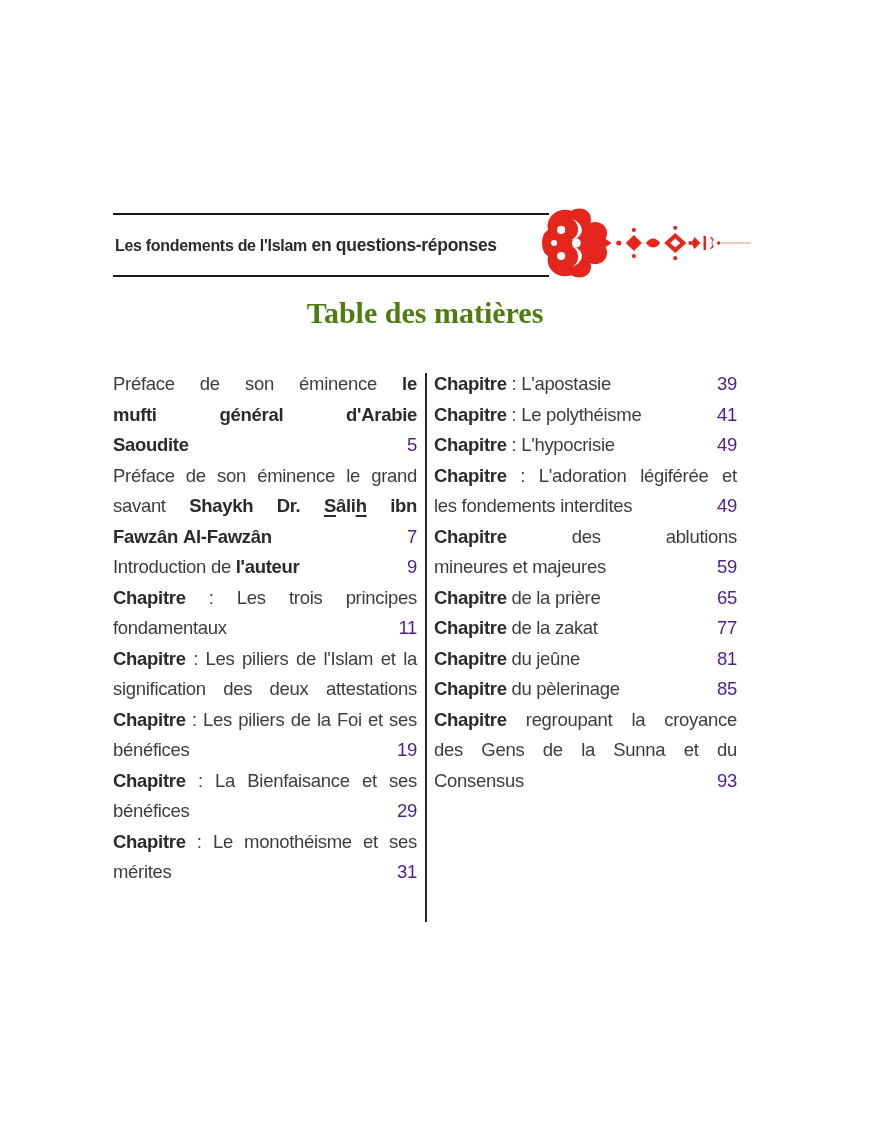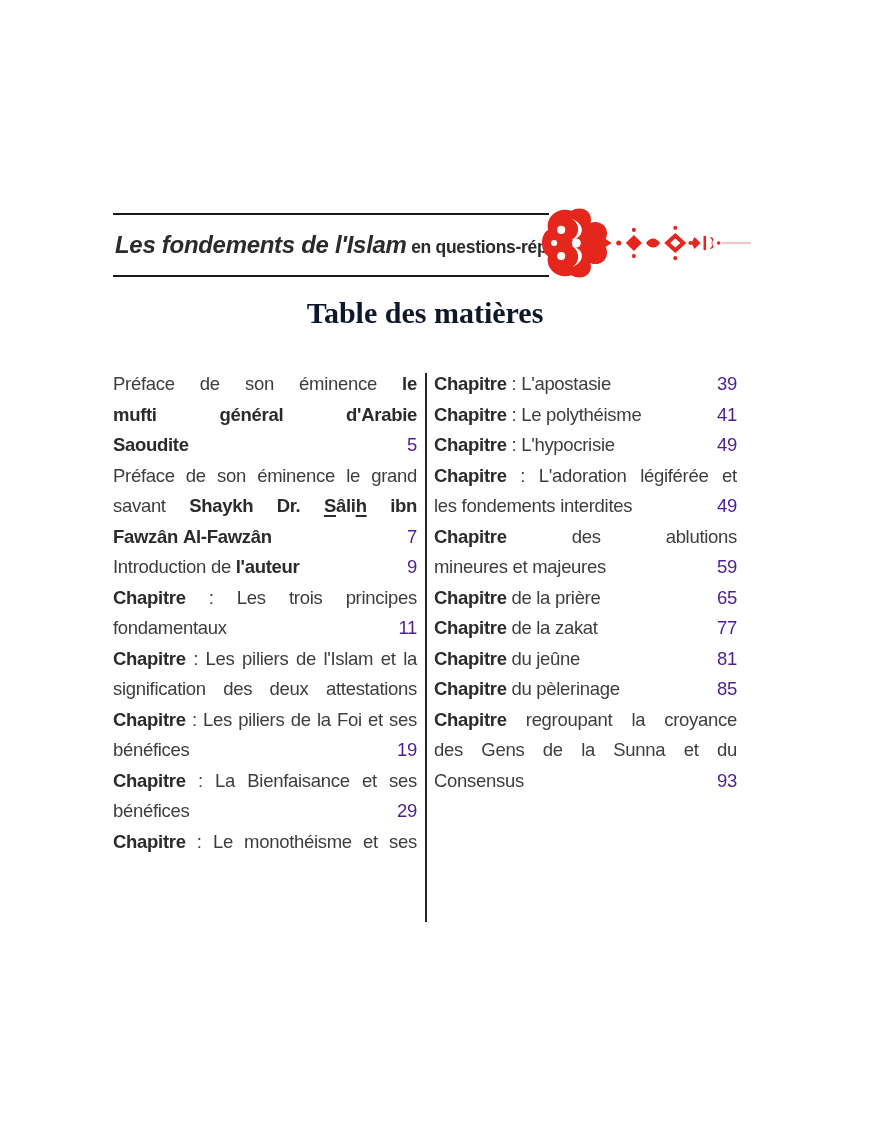--- a/index.html
+++ b/index.html
@@ -17,32 +17,32 @@
   }
   .header-rules{
     position:absolute;left:0;top:0;width:436px;height:100%;
     border-top:2px solid #1a1a1a;border-bottom:2px solid #1a1a1a;
     display:flex;align-items:center;
   }
   .header-text{
     white-space:nowrap;letter-spacing:-0.3px;color:#2b2b2b;
     padding-left:2px;
   }
-  .header-title-main{font-size:24px;font-weight:600;font-style:italic;}
+  .header-title-main{font-size:16px;font-weight:600;}
   .header-title-sub{font-size:17.5px;font-weight:600;}
   .ornament{
     position:absolute;left:428px;top:-8px;width:212px;height:76px;
   }
 
   
   .page-title{
     position:absolute;left:113px;top:296px;width:624px;
     text-align:center;
     font-family:"Liberation Serif", serif;
-    font-weight:700;font-size:30px;color:#0f172a;
+    font-weight:700;font-size:30px;color:#4d7c0f;
     letter-spacing:0px;
   }
 
   
   .toc{
     position:absolute;left:113px;top:369px;width:624px;
     font-size:18.5px;letter-spacing:-0.3px;color:#3d3d3d;
     display:flex;
   }
   .col-left{width:304px;}
@@ -213,20 +213,24 @@
         </div>
         <div class="toc-entry">
           <div class="line jline">
             <span class="word"><span class="b">Chapitre</span></span>
             <span class="word"><span>:</span></span>
             <span class="word"><span>Le</span></span>
             <span class="word"><span>monothéisme</span></span>
             <span class="word"><span>et</span></span>
             <span class="word"><span>ses</span></span>
           </div>
+          <div class="line pline">
+            <span class="ptext"><span>mérites</span></span>
+            <span class="pnum">31</span>
+          </div>
         </div>
       </div>
     <div class="col-right" id="col-right">
         <div class="toc-entry">
           <div class="line pline">
             <span class="ptext"><span class="b">Chapitre</span> <span>:</span> <span>L'apostasie</span></span>
             <span class="pnum">39</span>
           </div>
         </div>
         <div class="toc-entry">

